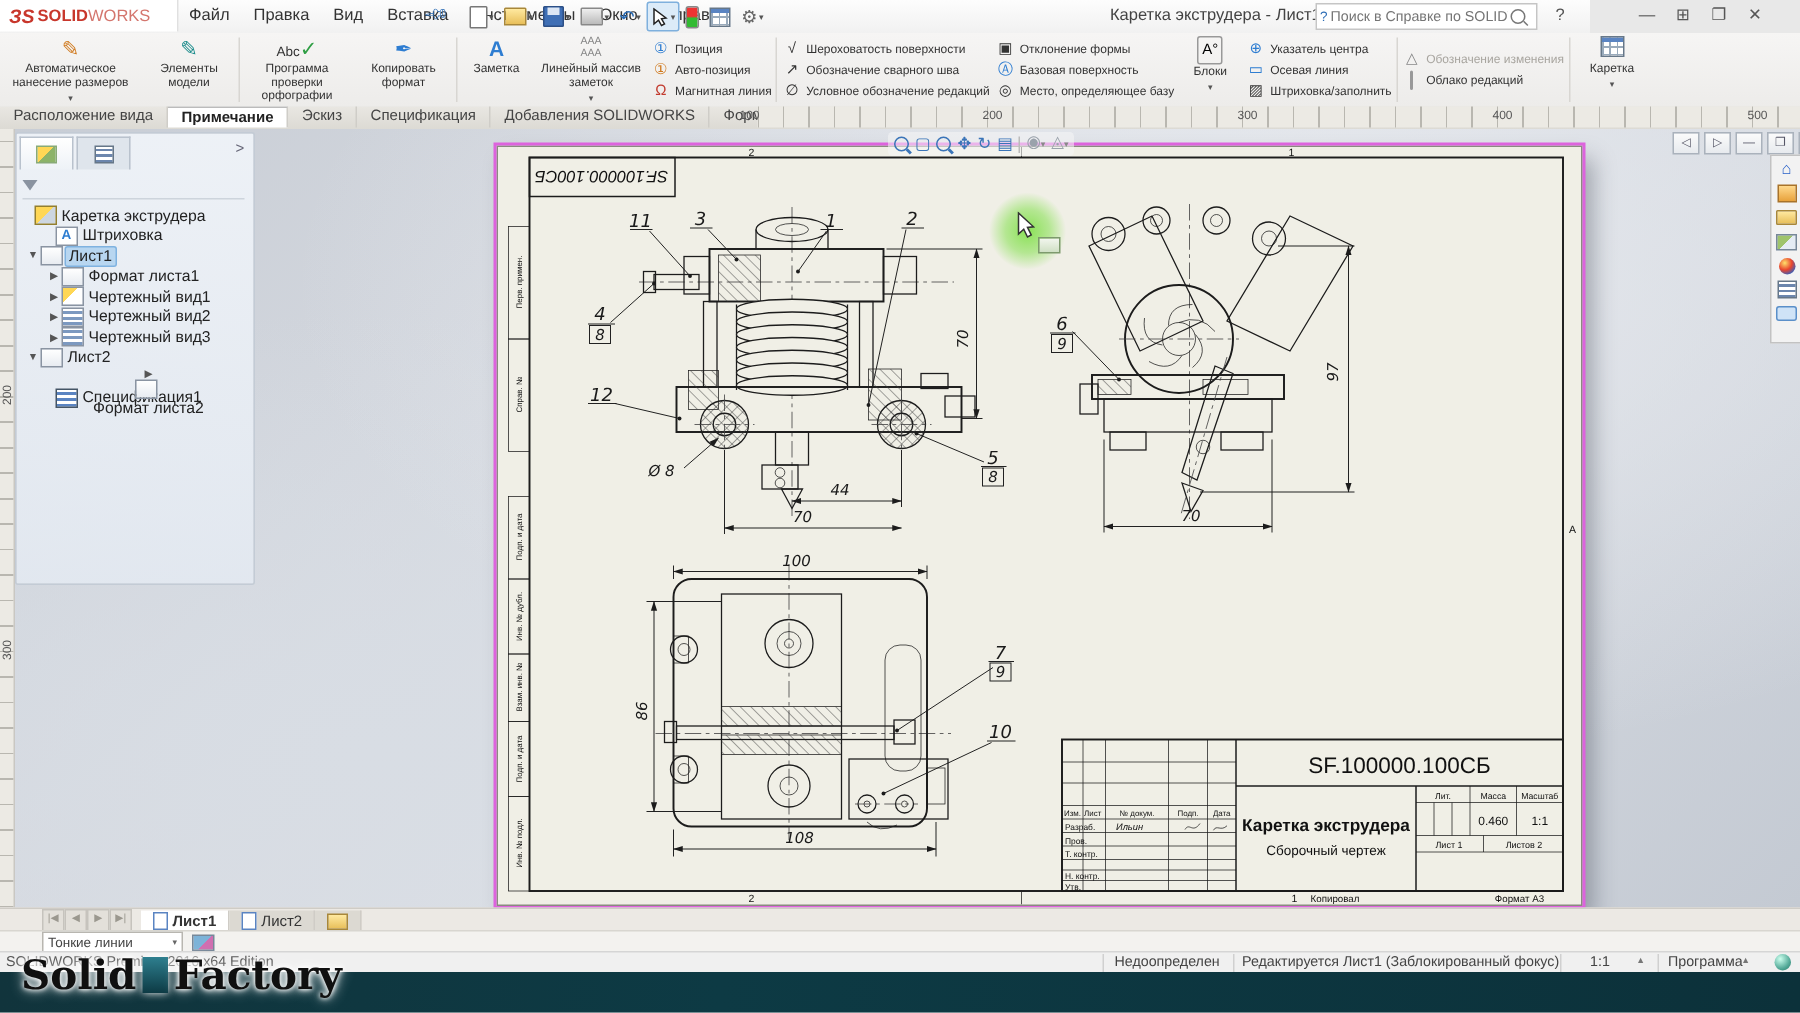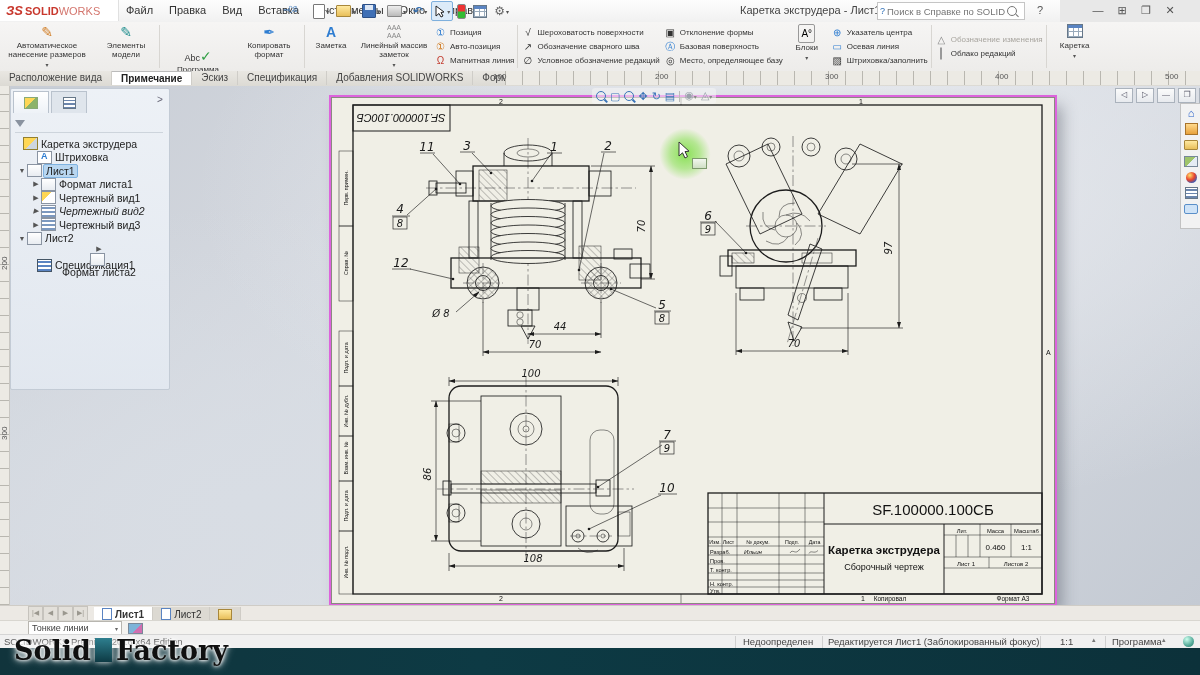--- a/index.html
+++ b/index.html
@@ -209,21 +209,21 @@
   <div class="rbig" style="width:88px;">
     <span class="bic orange">✎</span>
     <span class="blbl">Автоматическое нанесение размеров</span>
       <span class="car">▾</span>
   </div>
   <div class="rbig" style="width:58px;">
     <span class="bic teal">✎</span>
     <span class="blbl">Элементы модели</span>
   </div>
   <div class="rsep"></div>
-  <div class="rbig" style="width:68px;margin-top:24px;">
+  <div class="rbig" style="width:68px;">
     <span class="bic green"><span style="color:#333;font-size:9px;">Abc</span>✓</span>
     <span class="blbl">Программа проверки орфографии</span>
   </div>
   <div class="rbig" style="width:62px;">
     <span class="bic blue">✒</span>
     <span class="blbl">Копировать формат</span>
   </div>
   <div class="rsep"></div>
   <div class="rbig" style="width:44px;">
     <span class="bic blue" style="font-weight:bold;">A</span>
@@ -741,21 +741,21 @@
     <div class="trow" style="padding-left:18px;">
       <span class="arr">▶</span>
         <span class="tic sheet"></span>
       <span class="lbl">Формат листа1</span>
     </div>
     <div class="trow" style="padding-left:18px;">
       <span class="arr">▶</span>
         <span class="tic view1"></span>
       <span class="lbl">Чертежный вид1</span>
     </div>
-    <div class="trow" style="padding-left:18px;font-style:italic;">
+    <div class="trow" style="padding-left:18px;">
       <span class="arr">▶</span>
         <span class="tic view2"></span>
       <span class="lbl">Чертежный вид2</span>
     </div>
     <div class="trow" style="padding-left:18px;">
       <span class="arr">▶</span>
         <span class="tic view2"></span>
       <span class="lbl">Чертежный вид3</span>
     </div>
     <div class="trow" style="padding-left:4px;">

